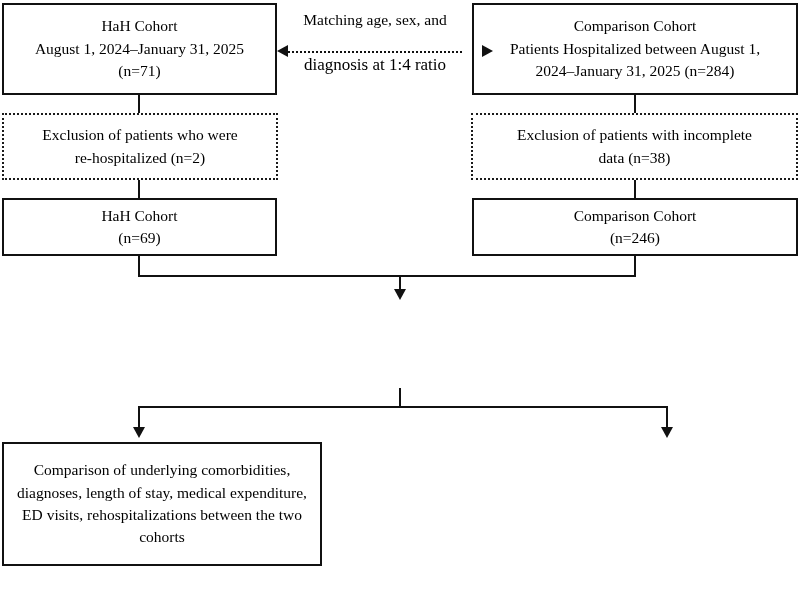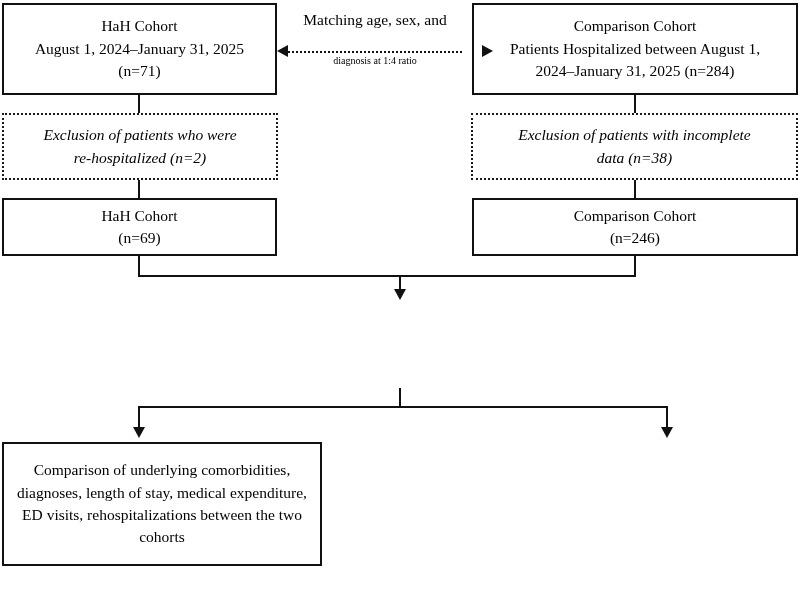--- a/index.html
+++ b/index.html
@@ -24,21 +24,20 @@
     display: flex;
     align-items: center;
     justify-content: center;
     text-align: center;
     line-height: 1.45;
     font-size: 15.5px;
     padding: 2px 8px;
   }
   .box.dotted {
     border: 2px dotted #1a1a1a;
-    font-style: italic;
   }
   .box .txt {
     display: block;
     width: 100%;
     white-space: pre-line;
   }
 
   
   #hah-initial      { left: 2px;   top: 3px;   width: 275px; height: 92px; }
   #comp-initial     { left: 472px; top: 3px;   width: 326px; height: 92px; }
@@ -131,21 +130,21 @@
     position: absolute;
     left: 0; top: 0; width: 196px;
     text-align: center;
     font-size: 15.5px;
     line-height: 1.35;
   }
   #matching-label-bottom {
     position: absolute;
     left: 0; top: 44px; width: 196px;
     text-align: center;
-    font-size: 10px;
+    font-size: 17px;
     line-height: 1.35;
   }
 </style>
 </head>
 <body>
 
 <div id="canvas">
 
   <div class="box" id="hah-initial">
     <span class="txt">HaH Cohort

